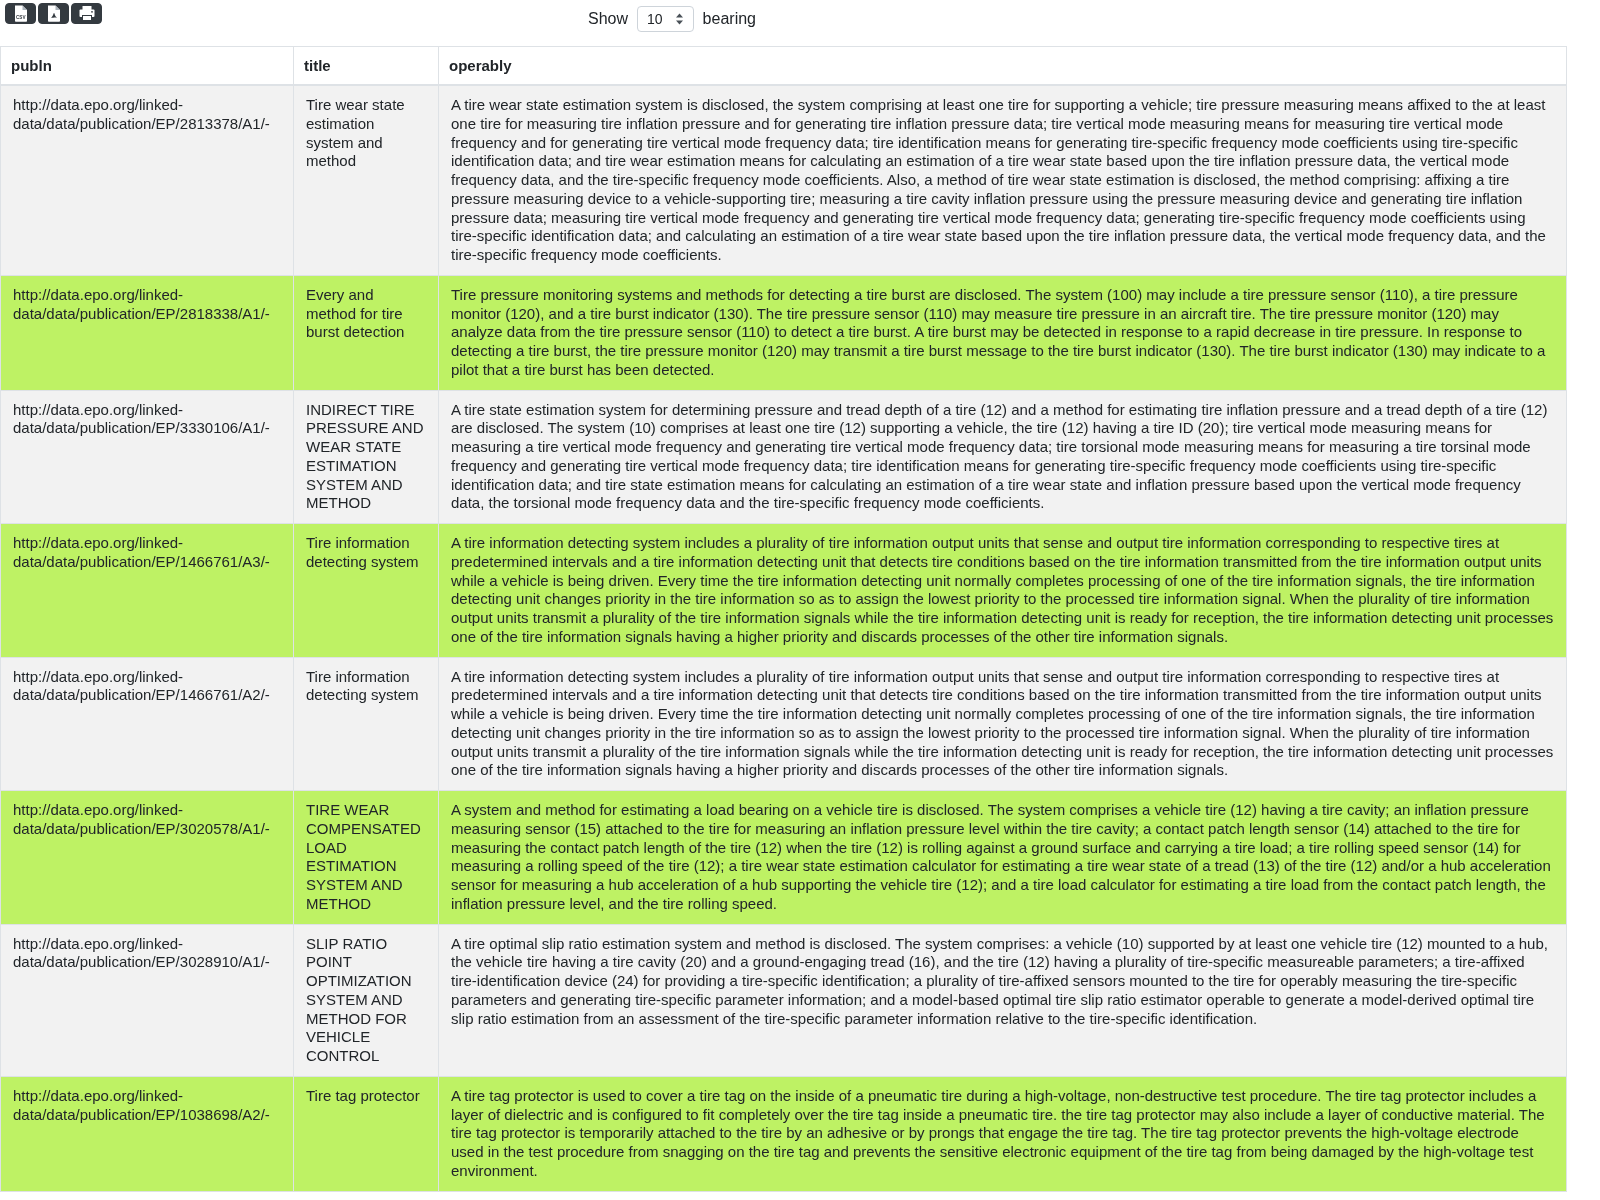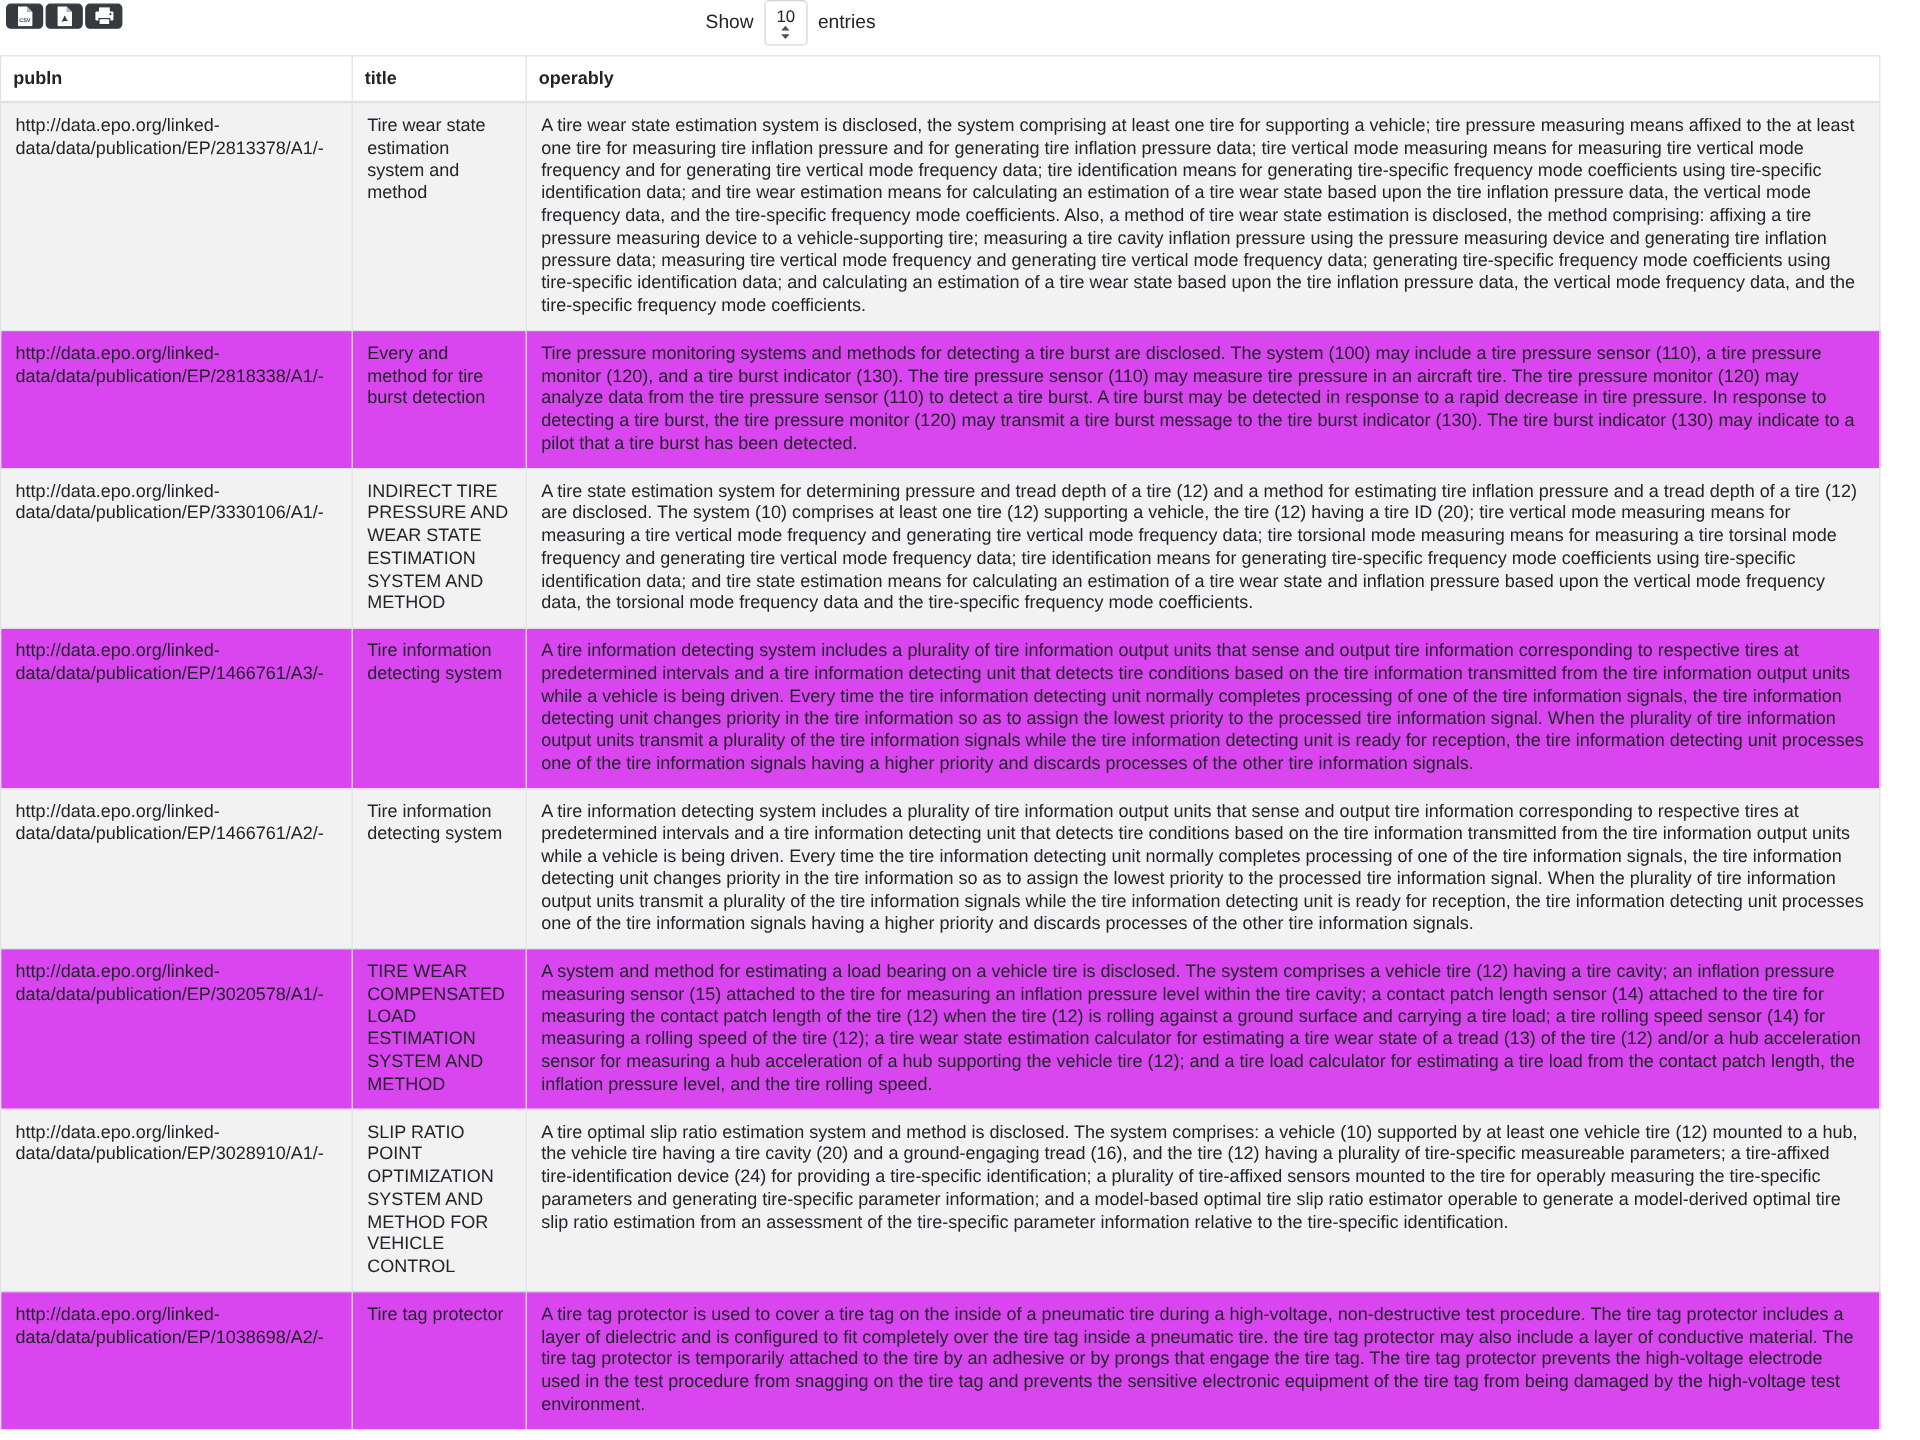--- a/index.html
+++ b/index.html
@@ -40,28 +40,28 @@
     top: 3px;
     height: 32px;
     display: flex;
     align-items: center;
     gap: 9px;
     font-size: 16px;
   }
   .length-select {
     display: inline-flex;
     align-items: center;
+    gap: 12px;
     border: 1px solid #ced4da;
     border-radius: 4px;
     background: #fff;
     padding: 4px 9px;
     font-size: 14px;
     color: #212529;
     cursor: pointer;
-    flex-direction: column;
   }
   .dt-search {
     position: absolute;
     top: 3px;
     right: 39px;
     height: 32px;
     display: flex;
     align-items: center;
     gap: 8px;
     font-size: 16px;
@@ -97,21 +97,21 @@
   }
   table.data-table td {
     padding: 10px 12px;
     font-size: 15px;
     line-height: 1.25;
     vertical-align: top;
     overflow-wrap: break-word;
     margin-top: 34px;
   }
   tbody tr.odd { background: #f2f2f2; }
-  tbody tr.even { background: #d946ef; }
+  tbody tr.even { background: #bef264; }
   .col-publn { width: 293px; }
   .col-title { width: 145px; }
 </style>
 </head>
 <body>
 
 <div class="controls">
 
   <div class="dt-buttons">
     <button class="dt-btn" title="CSV">
@@ -148,21 +148,21 @@
     <span>Show</span>
     <span class="length-select">
       <span>10</span>
       <span style="display:flex">
         <svg width="9" height="12" viewBox="0 0 9 12">
           <path d="M4.5 0.5 L8 4.5 H1 z" fill="#495057"></path>
           <path d="M4.5 11.5 L8 7.5 H1 z" fill="#495057"></path>
         </svg>
       </span>
     </span>
-    <span>entries</span>
+    <span>bearing</span>
   </div>
 
 
 </div>
 
 <table class="data-table">
   <colgroup>
     <col class="col-publn">
     <col class="col-title">
     <col>

